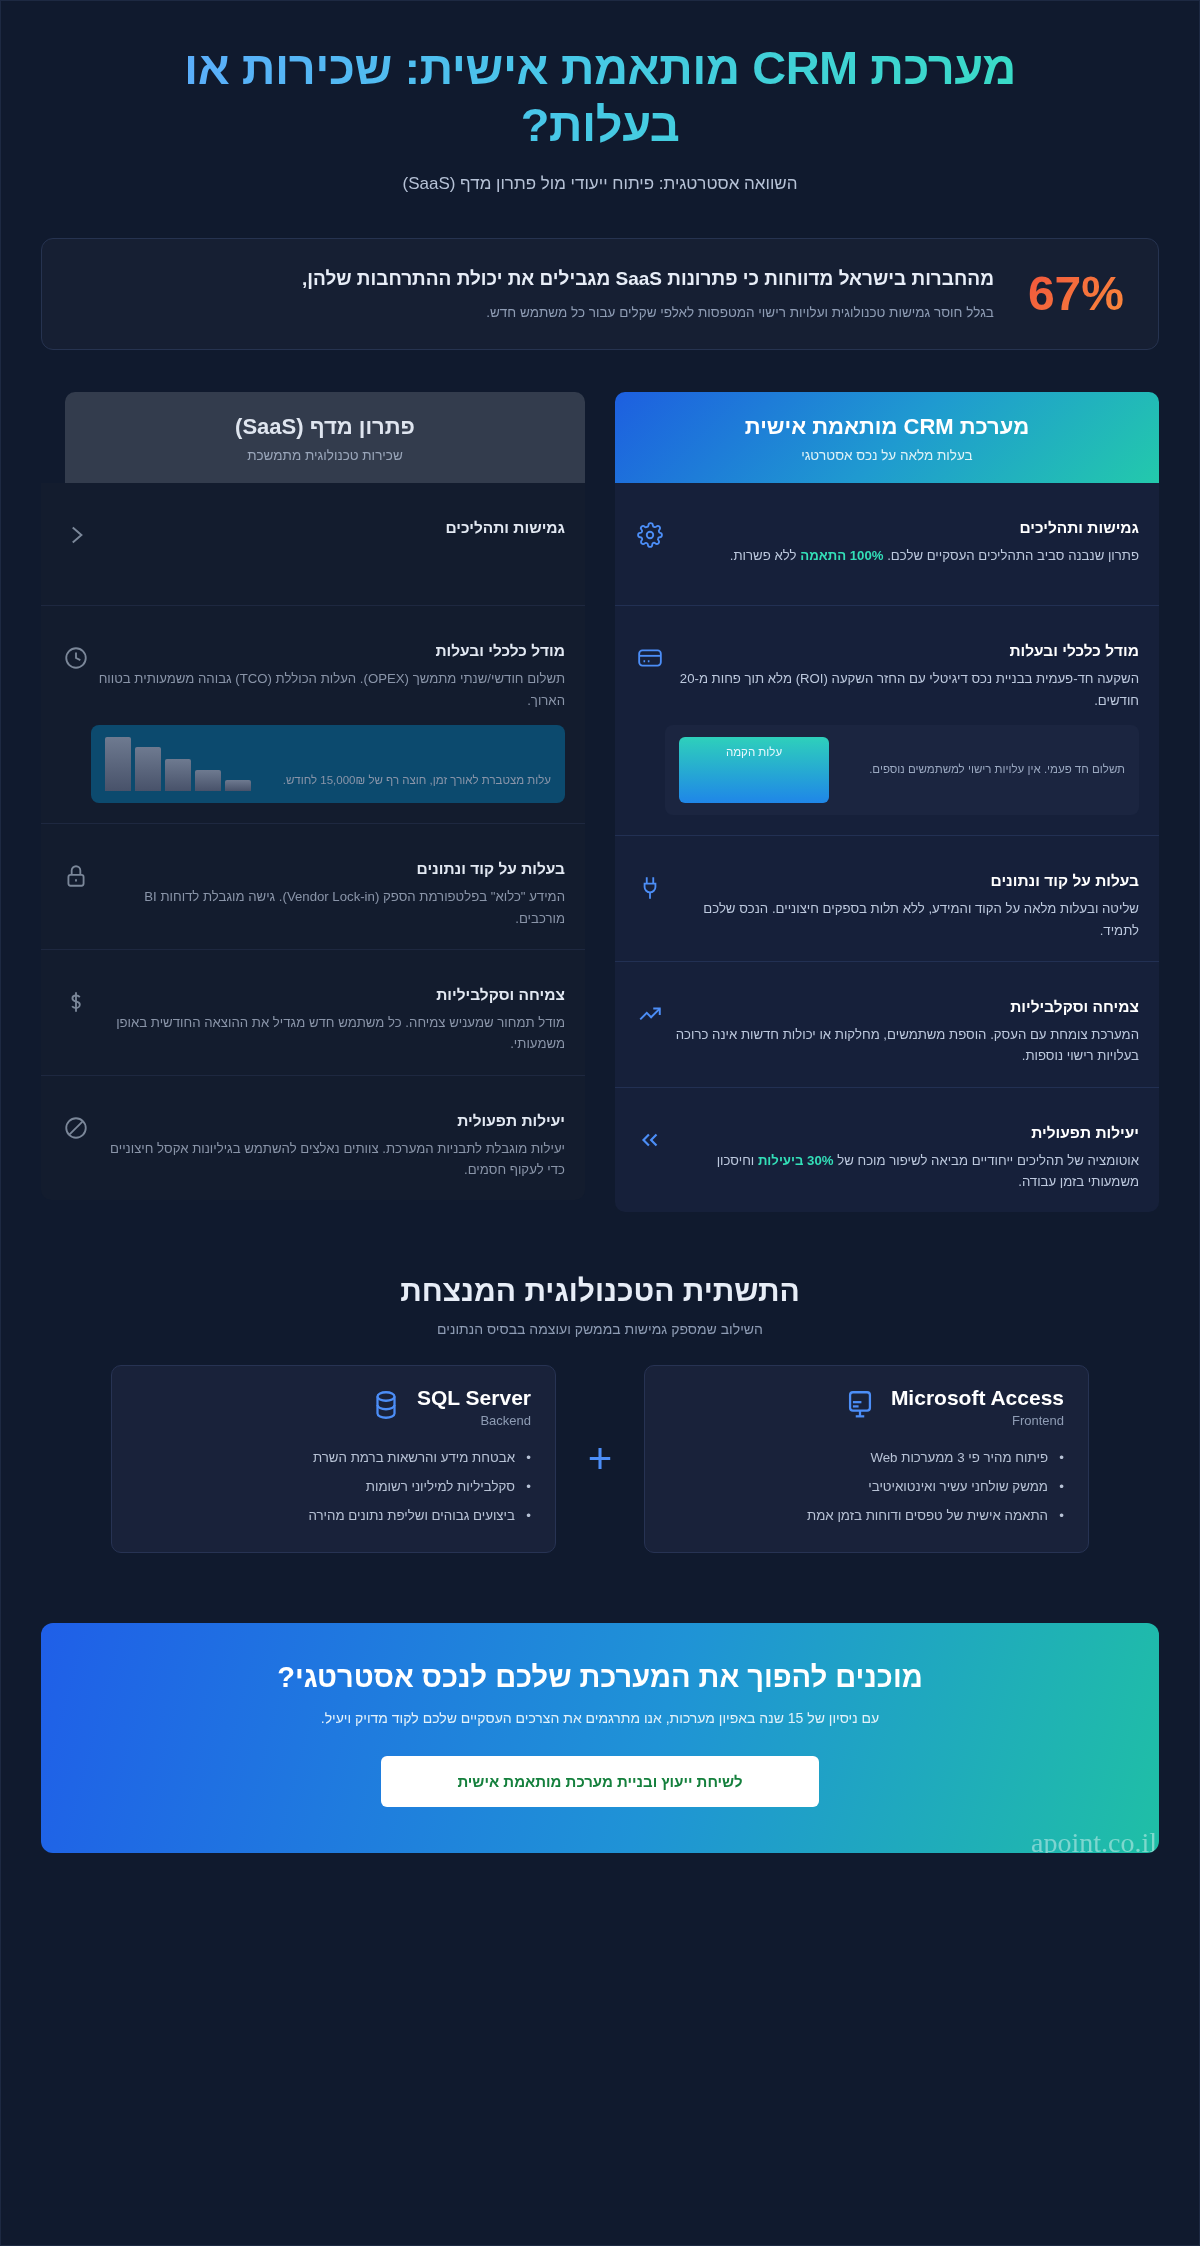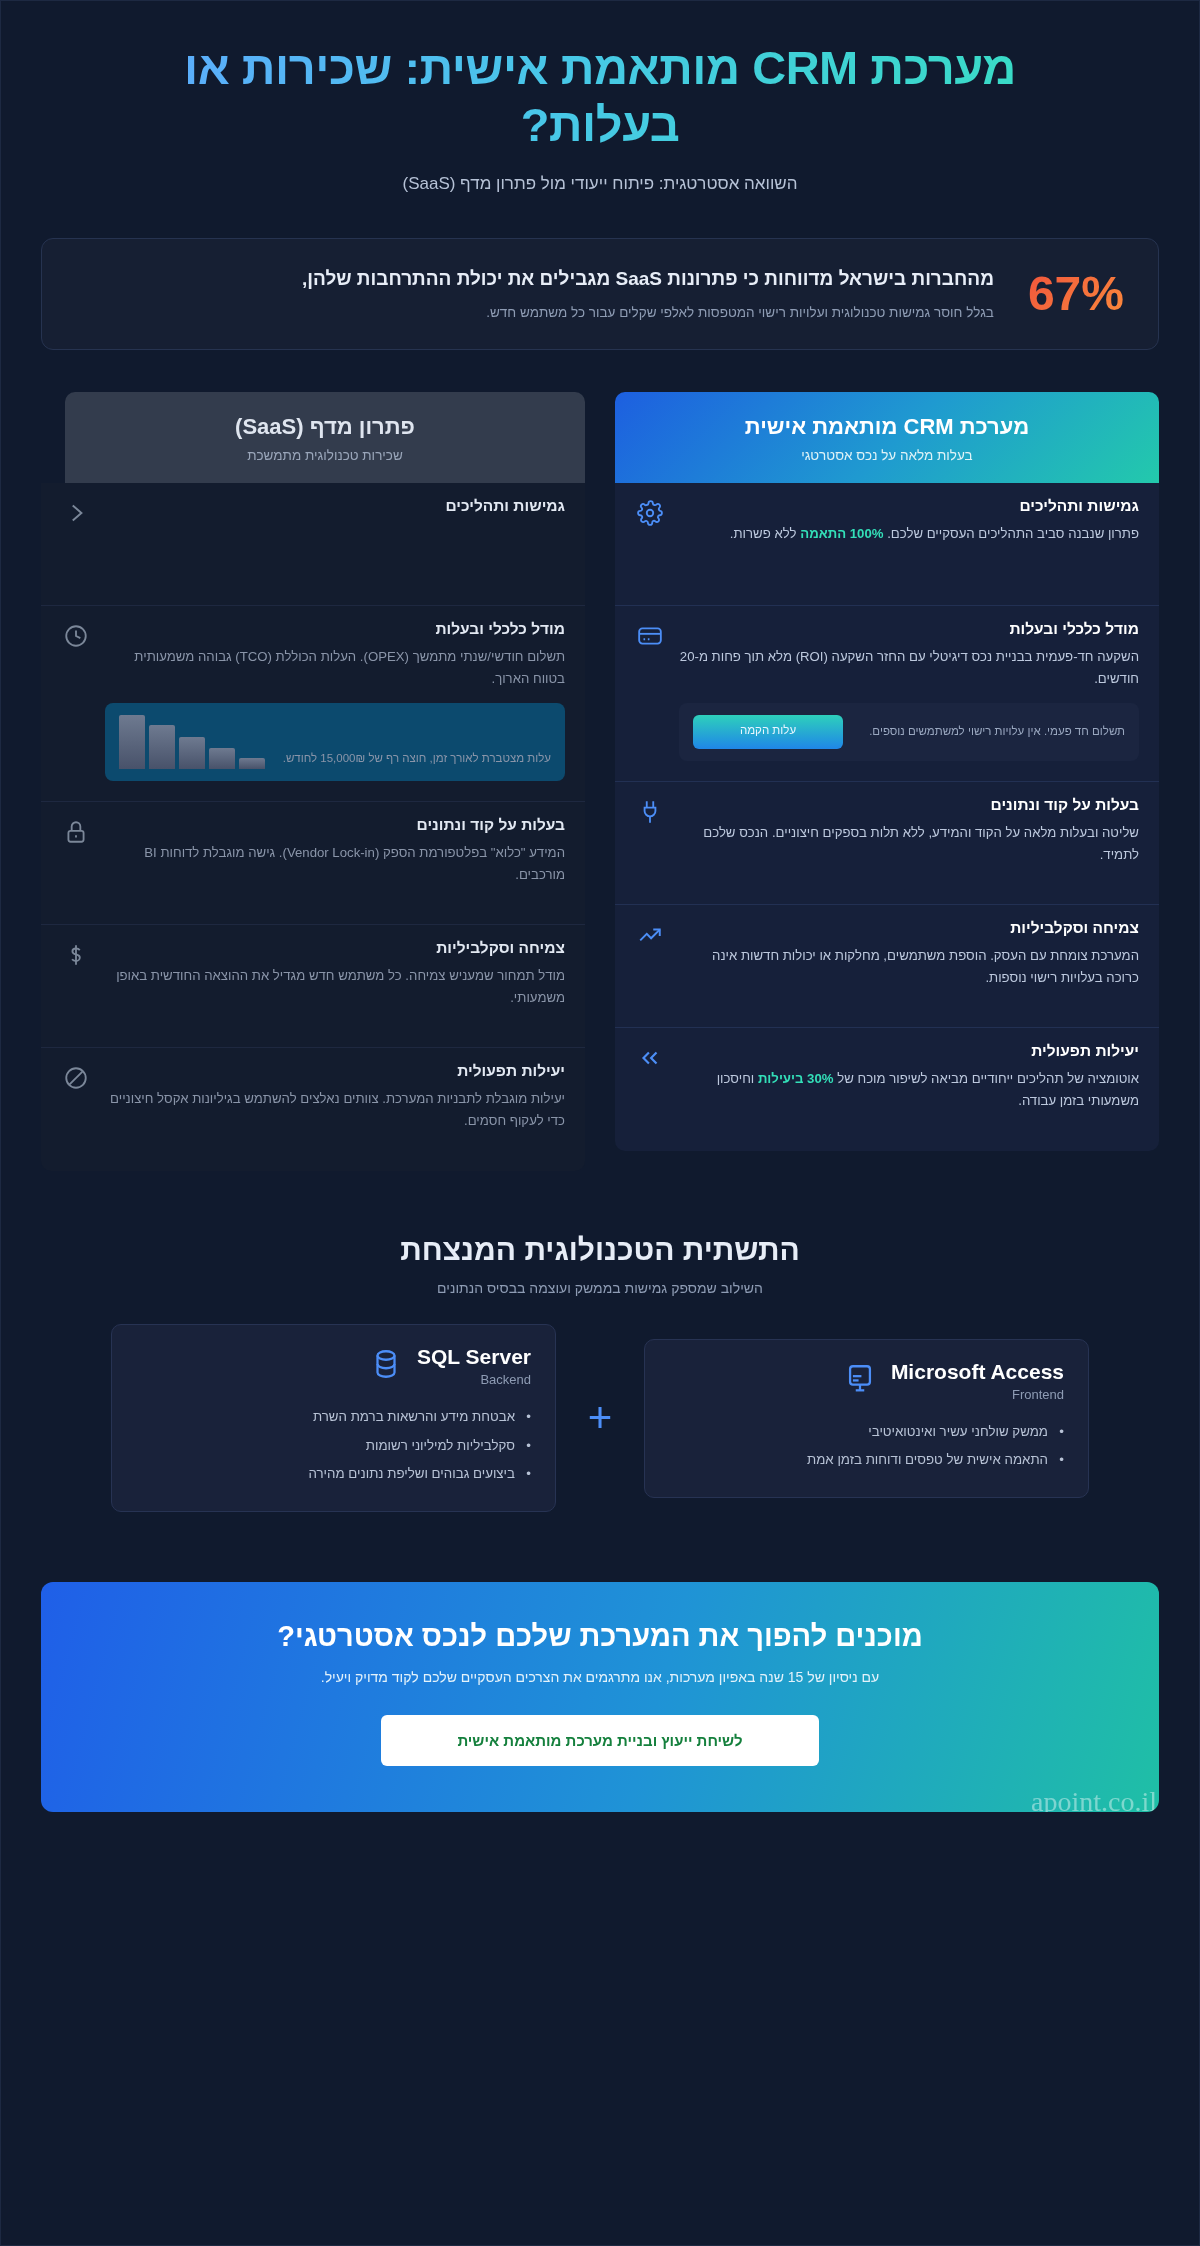--- a/index.html
+++ b/index.html
@@ -81,23 +81,22 @@
   .col-head.saas { background: #333c4d; margin-left: 24px; }
   .col-head.crm  { background: linear-gradient(135deg, #1d5fe0 0%, #1f9ad0 52%, #23c9ac 100%); }
   .col-head-title { font-size: 22px; font-weight: bold; }
   .col-head.saas .col-head-title { color: #dfe5ef; }
   .col-head.crm  .col-head-title { color: #ffffff; }
   .col-head-sub { font-size: 13.5px; margin-top: 8px; }
   .col-head.saas .col-head-sub { color: #9aa6ba; }
   .col-head.crm  .col-head-sub { color: #dff3f7; }
 
   .row {
-    padding: 14px 20px 20px;
-    display: flex;
-    gap: 14px;
+    padding: 36px 20px 20px;
+    display: flex;
     align-items: flex-start;
     flex-direction: row-reverse;
     min-height: 123px;
   }
   .col.saas .row { background: #131c2e; border-bottom: 1px solid #1e2840; }
   .col.crm  .row { background: #16203a; border-bottom: 1px solid #223053; }
   .col.saas .row:last-child { border-bottom: none; border-radius: 0 0 10px 10px; }
   .col.crm  .row:last-child  { border-bottom: none; border-radius: 0 0 10px 10px; }
 
   .row-icon { flex: 0 0 30px; height: 30px; display: flex; align-items: center; justify-content: center; padding-top: 2px; }
@@ -135,21 +134,21 @@
     border-radius: 8px;
     padding: 12px 14px;
     display: flex;
     align-items: center;
     gap: 14px;
     flex-direction: row-reverse;
   }
   .mini-caption2 { flex: 1; font-size: 11.5px; color: #9aa8c0; line-height: 1.55; text-align: right; }
   .mini-btn {
     flex: 0 0 150px;
-    height: 34px;
+    height: 66px;
     border-radius: 6px;
     background: linear-gradient(180deg, #2ed0bb 0%, #1f86e8 100%);
     color: #eaf7ff;
     font-size: 11.5px;
     display: flex; align-items: flex-start; justify-content: center;
     padding-top: 9px;
     border: none;
   }
 
   
@@ -416,20 +415,21 @@
                 <path d="M7 10h6"></path>
                 <path d="M7 13h4"></path>
               </svg>
           </span>
           <span class="tech-card-titles">
             <span class="tech-card-title">Microsoft Access</span>
             <div class="tech-card-role">Frontend</div>
           </span>
         </div>
         <ul class="tech-list">
+          <li>פיתוח מהיר פי 3 ממערכות Web</li>
           <li>ממשק שולחני עשיר ואינטואיטיבי</li>
           <li>התאמה אישית של טפסים ודוחות בזמן אמת</li>
         </ul>
       </div>
 
       <div class="plus">+</div>
 
       <div class="tech-card">
         <div class="tech-card-head">
           <span class="tech-ico">

